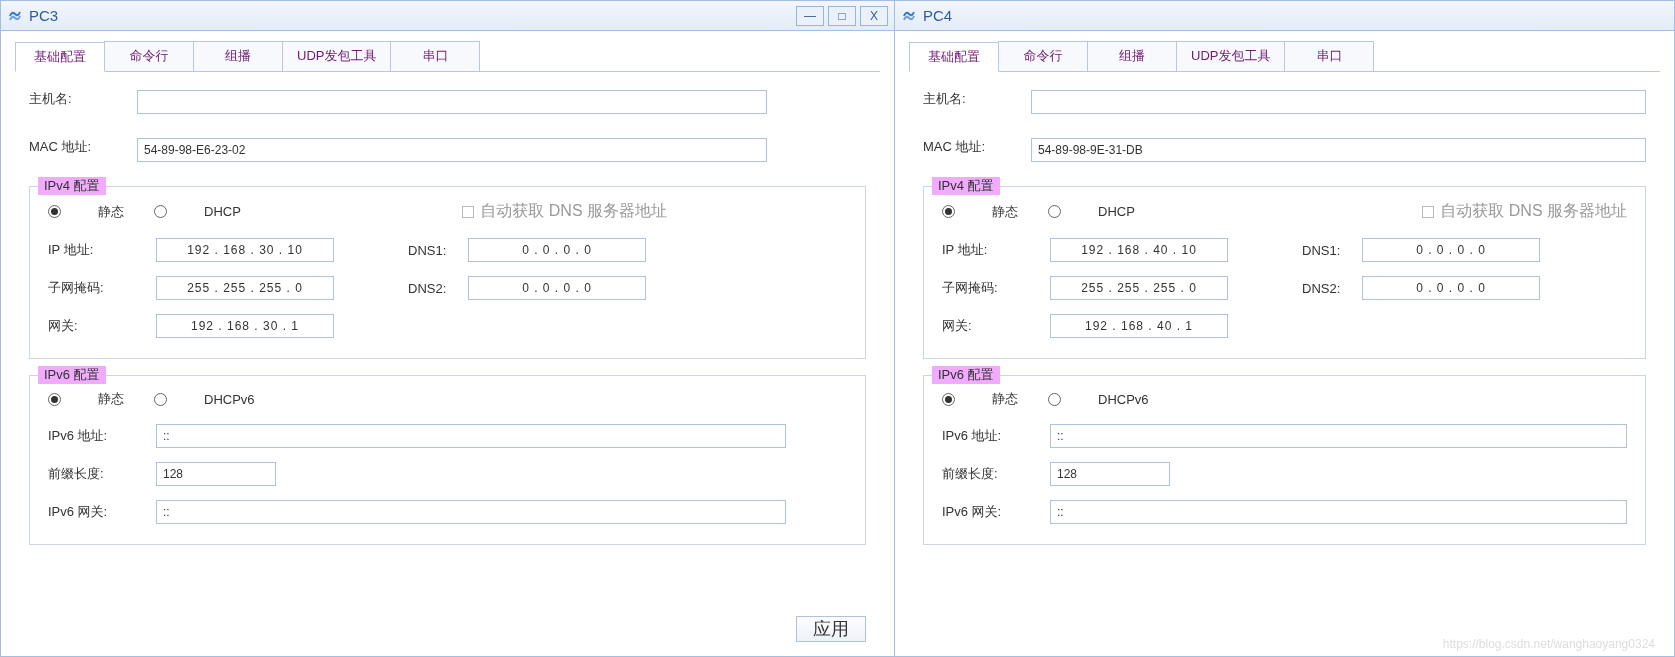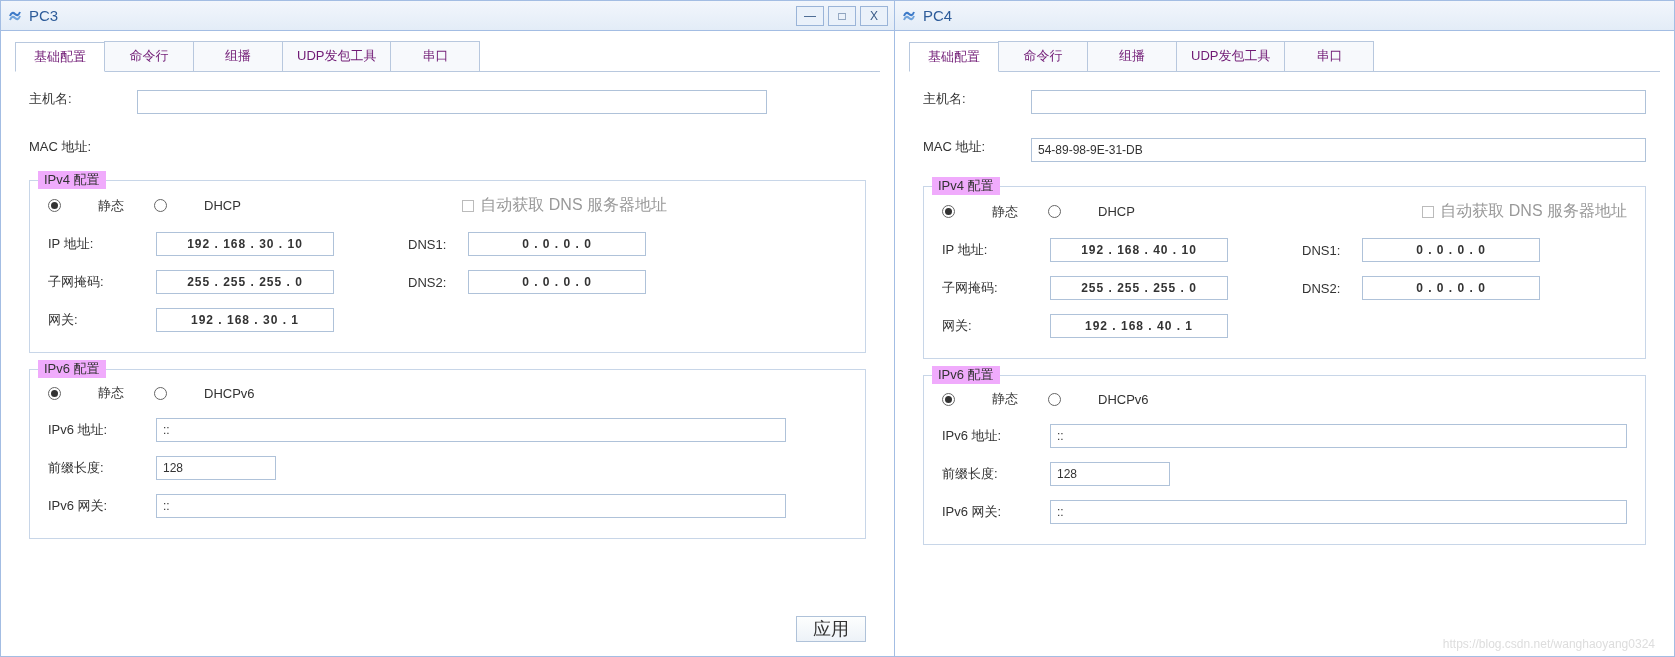--- a/index.html
+++ b/index.html
@@ -23,21 +23,21 @@
     .txt.short { width: 120px; flex: none; }
     .fieldset { border: 1px solid #C8D6E8; padding: 14px 18px 6px; margin-bottom: 16px; position: relative; }
     .fieldset .legend { position: absolute; top: -10px; left: 8px; background: #f0abfc; padding: 0 6px; color: #333; font-size: 13px; }
     .radio-row { display: flex; align-items: center; margin-bottom: 16px; }
     .radio { display: flex; align-items: center; margin-right: 30px; cursor: pointer; gap: 32px; }
     .radio .dot { width: 13px; height: 13px; border: 1px solid #666; border-radius: 50%; margin-right: 5px; display: flex; align-items: center; justify-content: center; }
     .radio.checked .dot::after { content: ""; width: 7px; height: 7px; background: #333; border-radius: 50%; }
     .radio .rlbl { font-size: 13px; color: #333; }
     .cbox { display: flex; align-items: center; color: #999; font-size: 16px; }
     .cbox .sq { width: 12px; height: 12px; border: 1px solid #bbb; margin-right: 6px; }
-    .ipbox { width: 178px; height: 24px; border: 1px solid #AFC2D9; background: #fff; font-size: 12px; color: #333; display: flex; align-items: center; justify-content: center; letter-spacing: 1px; flex: none; font-weight: bold; }
+    .ipbox { width: 178px; height: 24px; border: 1px solid #AFC2D9; background: #fff; font-size: 12px; color: #333; display: flex; align-items: center; justify-content: center; letter-spacing: 1px; flex: none; }
     .dnslbl { width: 60px; font-size: 13px; color: #333; }
     .pair { display: flex; align-items: center; margin-bottom: 14px; }
     .pair .lbl { width: 108px; }
     .col2 { display: flex; }
     .col2 .left-col { width: 360px; }
     .col2 .right-col { flex: 1; }
     .col2 .right-col .pair-right { display: flex; align-items: center; margin-bottom: 14px; }
     .btn-row { display: flex; justify-content: flex-end; padding: 6px 28px 14px; }
     .btn { min-width: 70px; height: 26px; border: 1px solid #AFC2D9; background: linear-gradient(#FDFEFE,#EDF2F8); color: #333; font-size: 18px; cursor: pointer; }
     .watermark { position: fixed; right: 20px; bottom: 6px; color: #ddd; font-size: 12px; }
@@ -67,20 +67,21 @@
     <div class="tab">UDP发包工具</div>
     <div class="tab">串口</div>
   </div>
   <div class="content">
     <div class="row">
       <div class="lbl">主机名:</div>
       <div class="txt wide"></div>
     </div>
     <div class="row">
       <div class="lbl">MAC 地址:</div>
+      <div class="txt wide">54-89-98-E6-23-02</div>
     </div>
 
     <div class="fieldset">
       <span class="legend">IPv4 配置</span>
       <div class="radio-row">
         <div class="radio checked">
             <span class="dot"></span>
             <span class="rlbl">静态</span>
           </div>
         <div class="radio">

